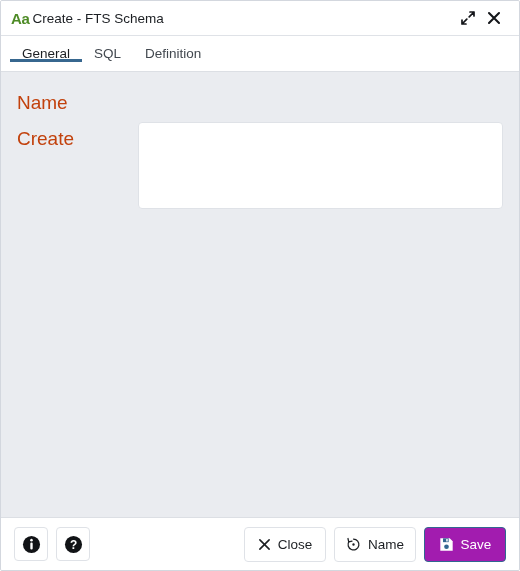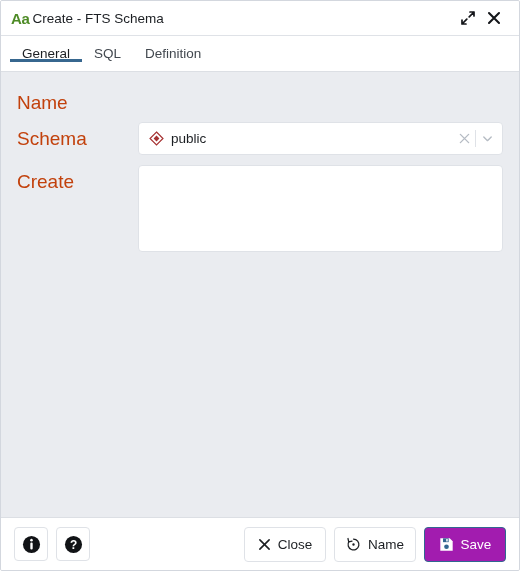--- a/index.html
+++ b/index.html
@@ -250,43 +250,20 @@
       <span>Definition</span>
     </div>
   </div>
 
   <div class="form-body">
 
     <div class="form-row">
       <div class="form-label">Name</div>
     </div>
 
-    <div class="form-row">
-      <div class="form-label">Schema</div>
-      <div class="field-wrap">
-        <div class="select-control">
-          <svg class="schema-icon" viewBox="0 0 16 16">
-            <path d="M8 1.1 L14.9 8 L8 14.9 L1.1 8 Z" fill="none" stroke="#a63232" stroke-width="1.25"></path>
-            <path d="M8 4.9 L11.1 8 L8 11.1 L4.9 8 Z" fill="#a63232"></path>
-          </svg>
-          <span class="select-value">public</span>
-          <span class="select-clear">
-            <svg width="11" height="11" viewBox="0 0 12 12" aria-hidden="true">
-              <path d="M1.5 1.5 L10.5 10.5 M10.5 1.5 L1.5 10.5" stroke="#b6bcc4" stroke-width="1.5" stroke-linecap="round"></path>
-            </svg>
-          </span>
-          <span class="select-sep"></span>
-          <span class="select-arrow">
-            <svg width="13" height="13" viewBox="0 0 14 14" aria-hidden="true">
-              <path d="M3 5.3 L7 9.3 L11 5.3" stroke="#b6bcc4" stroke-width="1.5" fill="none" stroke-linecap="round" stroke-linejoin="round"></path>
-            </svg>
-          </span>
-        </div>
-      </div>
-    </div>
 
     <div class="form-row">
       <div class="form-label">Create</div>
       <div class="field-wrap">
         <textarea class="comment-input" style=""></textarea>
       </div>
     </div>
 
   </div>
 

